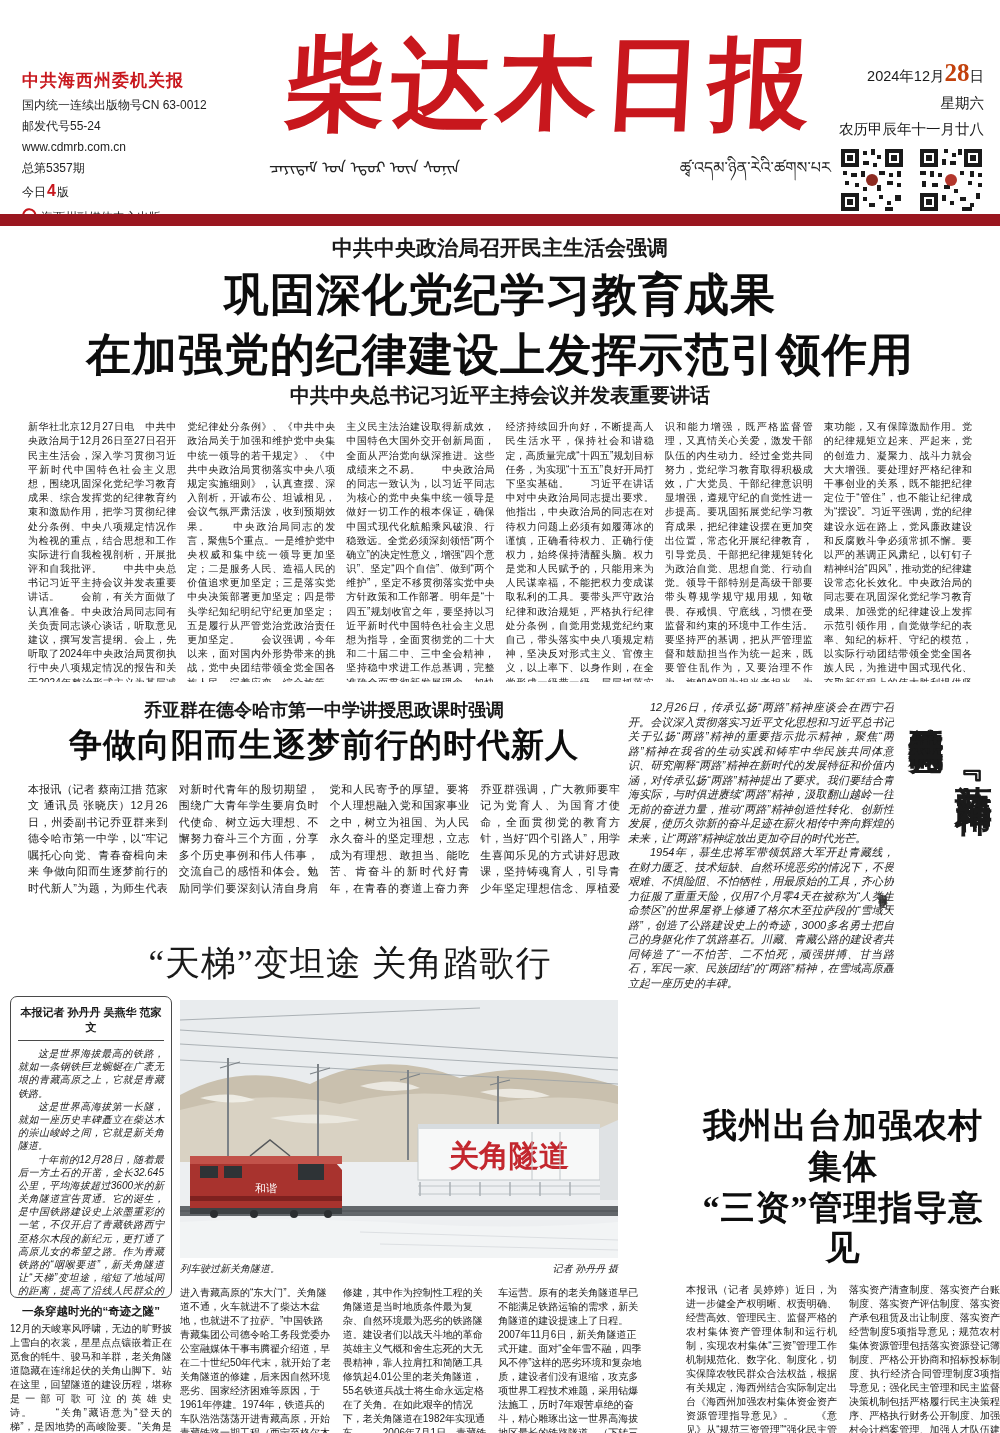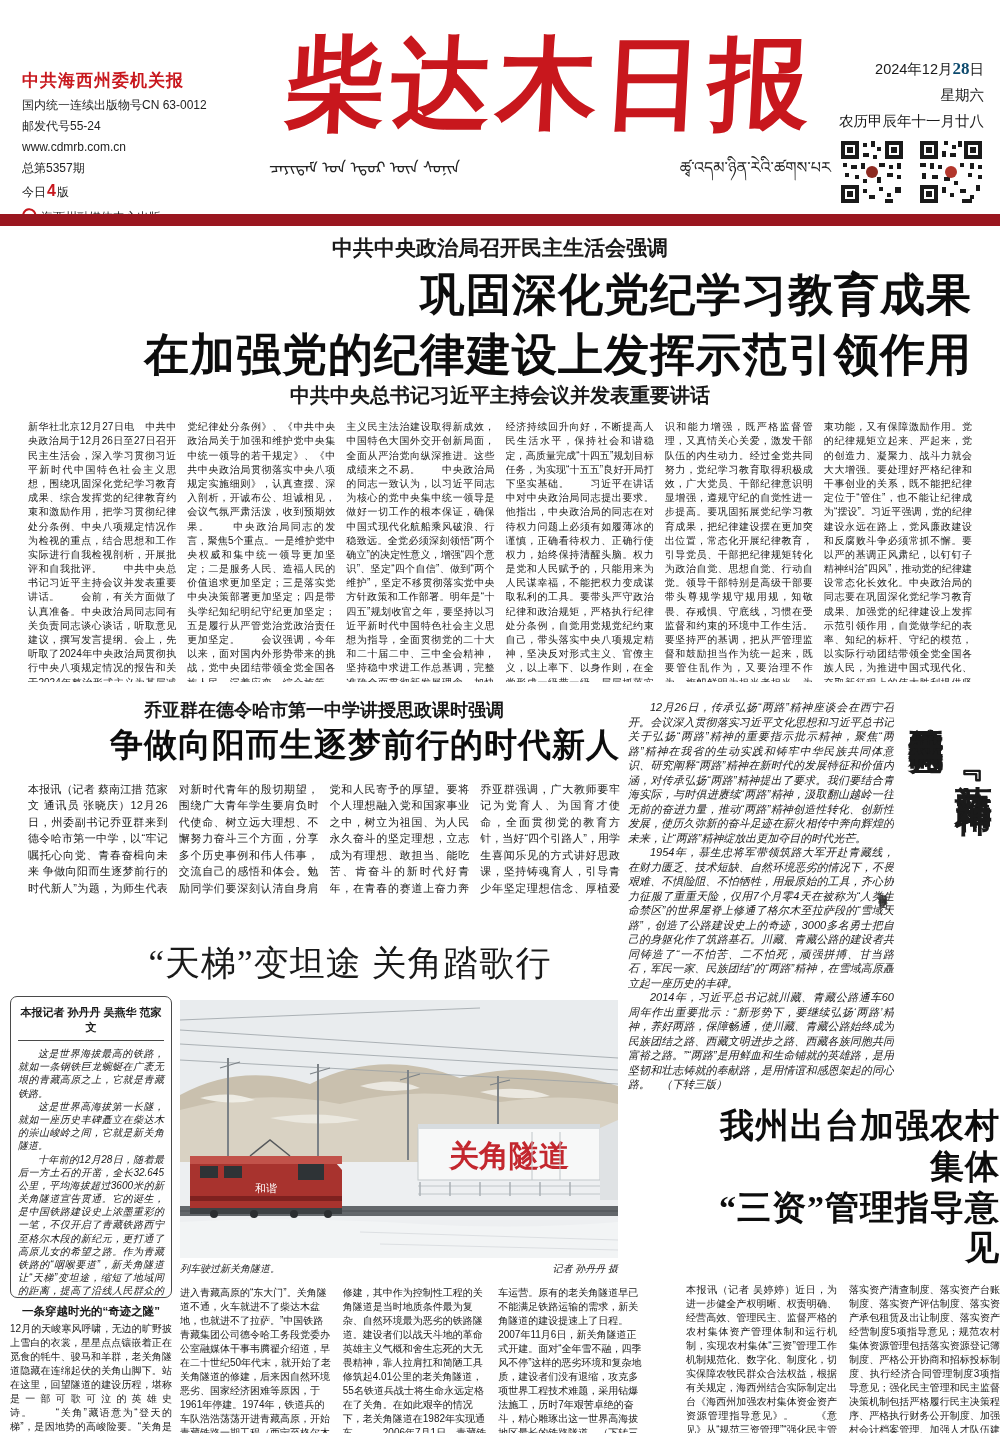--- a/index.html
+++ b/index.html
@@ -13,27 +13,27 @@
   .hleft .row{margin-bottom:9px;color:#222;}
   .hleft .pages b{color:#c8171d;font-size:16px;font-weight:900;padding:0 1px;}
   .hleft .pub{display:flex;align-items:flex-end;gap:4px;}
   .masthead{left:255px;top:30px;width:590px;text-align:center;}
   .masthead .title{font-size:100px;line-height:1.1;font-weight:900;color:#c8171d;
       letter-spacing:6px;font-family:"Liberation Serif",serif;transform:skewX(-3deg);}
   .scripts{display:flex;justify-content:space-between;margin-top:10px;padding:0 14px;
       font-size:16px;color:#222;}
   .hright{right:16px;top:60px;text-align:right;font-size:14.5px;line-height:1.0;}
   .hright .drow{margin-bottom:11px;}
-  .hright .day{color:#0c4a6e;font-weight:900;font-size:17px;font-family:"Liberation Serif",serif;}
+  .hright .day{color:#c2410c;font-weight:900;font-size:25px;font-family:"Liberation Serif",serif;}
   .qrrow{display:flex;gap:13px;justify-content:flex-end;margin-top:10px;}
   .redbar{left:0;top:214px;width:1000px;height:12px;background:#9a161f;}
 
   
   .kicker{text-align:center;font-weight:700;}
-  .bigh{ text-align:right;font-weight:900;color:#0d0d0d;letter-spacing:1px;
+  .bigh{ text-align:center;font-weight:900;color:#0d0d0d;letter-spacing:1px;
          font-family:"Liberation Serif",serif;}
   .cols{display:flex;overflow:hidden;}
   .cols .col{flex:1;text-align:justify;overflow:hidden;}
 
   
   .topstory{left:28px;top:234px;width:944px;}
   .topstory .kicker{font-size:21px;}
   .topstory .bigh{font-size:45px;line-height:1.18;margin-top:7px;}
   .topstory .sub{font-size:20px;font-weight:700;text-align:center;margin-top:0;}
   .topstory .cols{margin-top:11px;height:262px;gap:11px;}
@@ -213,21 +213,20 @@
       <div class="col">本报讯（记者 蔡南江措 范家文 通讯员 张晓庆）12月26日，州委副书记乔亚群来到德令哈市第一中学，以“牢记嘱托心向党、青春奋楫向未来 争做向阳而生逐梦前行的时代新人”为题，为师生代表讲授思政课。　　授课中，乔亚群结合习近平总书记</div>
       <div class="col">对新时代青年的殷切期望，围绕广大青年学生要肩负时代使命、树立远大理想、不懈努力奋斗三个方面，分享多个历史事例和伟人伟事，交流自己的感悟和体会。勉励同学们要深刻认清自身肩负的时代使命，以实现中华民族伟大复兴为己任，不负时代，不负韶华，不负</div>
       <div class="col">党和人民寄予的厚望。要将个人理想融入党和国家事业之中，树立为祖国、为人民永久奋斗的坚定理想，立志成为有理想、敢担当、能吃苦、肯奋斗的新时代好青年，在青春的赛道上奋力奔跑，以青春之我、奋斗之我，为民族复兴铺路架桥。</div>
       <div class="col">乔亚群强调，广大教师要牢记为党育人、为国育才使命，全面贯彻党的教育方针，当好“四个引路人”，用学生喜闻乐见的方式讲好思政课，坚持铸魂育人，引导青少年坚定理想信念、厚植爱国奉献情怀，努力培养担当民族复兴大任的时代新人。</div>
     </div>
   </div>
 
   <div class="abs llbody">
     <p>12月26日，传承弘扬“两路”精神座谈会在西宁召开。会议深入贯彻落实习近平文化思想和习近平总书记关于弘扬“两路”精神的重要指示批示精神，聚焦“两路”精神在我省的生动实践和铸牢中华民族共同体意识、研究阐释“两路”精神在新时代的发展特征和价值内涵，对传承弘扬“两路”精神提出了要求。我们要结合青海实际，与时俱进赓续“两路”精神，汲取翻山越岭一往无前的奋进力量，推动“两路”精神创造性转化、创新性发展，使历久弥新的奋斗足迹在薪火相传中奔向辉煌的未来，让“两路”精神绽放出更加夺目的时代光芒。</p>
     <p>1954年，慕生忠将军带领筑路大军开赴青藏线，在财力匮乏、技术短缺、自然环境恶劣的情况下，不畏艰难、不惧险阻、不怕牺牲，用最原始的工具，齐心协力征服了重重天险，仅用7个月零4天在被称为“人类生命禁区”的世界屋脊上修通了格尔木至拉萨段的“雪域天路”，创造了公路建设史上的奇迹，3000多名勇士把自己的身躯化作了筑路基石。川藏、青藏公路的建设者共同铸造了“一不怕苦、二不怕死，顽强拼搏、甘当路石，军民一家、民族团结”的“两路”精神，在雪域高原矗立起一座历史的丰碑。</p>
-    <p>2014年，习近平总书记就川藏、青藏公路通车60周年作出重要批示：“新形势下，要继续弘扬‘两路’精神，养好两路，保障畅通，使川藏、青藏公路始终成为民族团结之路、西藏文明进步之路、西藏各族同胞共同富裕之路。”“两路”是用鲜血和生命铺就的英雄路，是用坚韧和壮志铸就的奉献路，是用情谊和感恩架起的同心路。　（下转三版）</p>
   </div>
   <div class="abs llcredit">青海日报评论员</div>
   <div class="abs llvert">
     <div class="v1">让『两路』精神</div>
     <div class="v2">绽放出更加夺目的时代光芒</div>
   </div>
 
   <div class="abs tth">“天梯”变坦途  关角踏歌行</div>
 
   <div class="abs ttbox">

